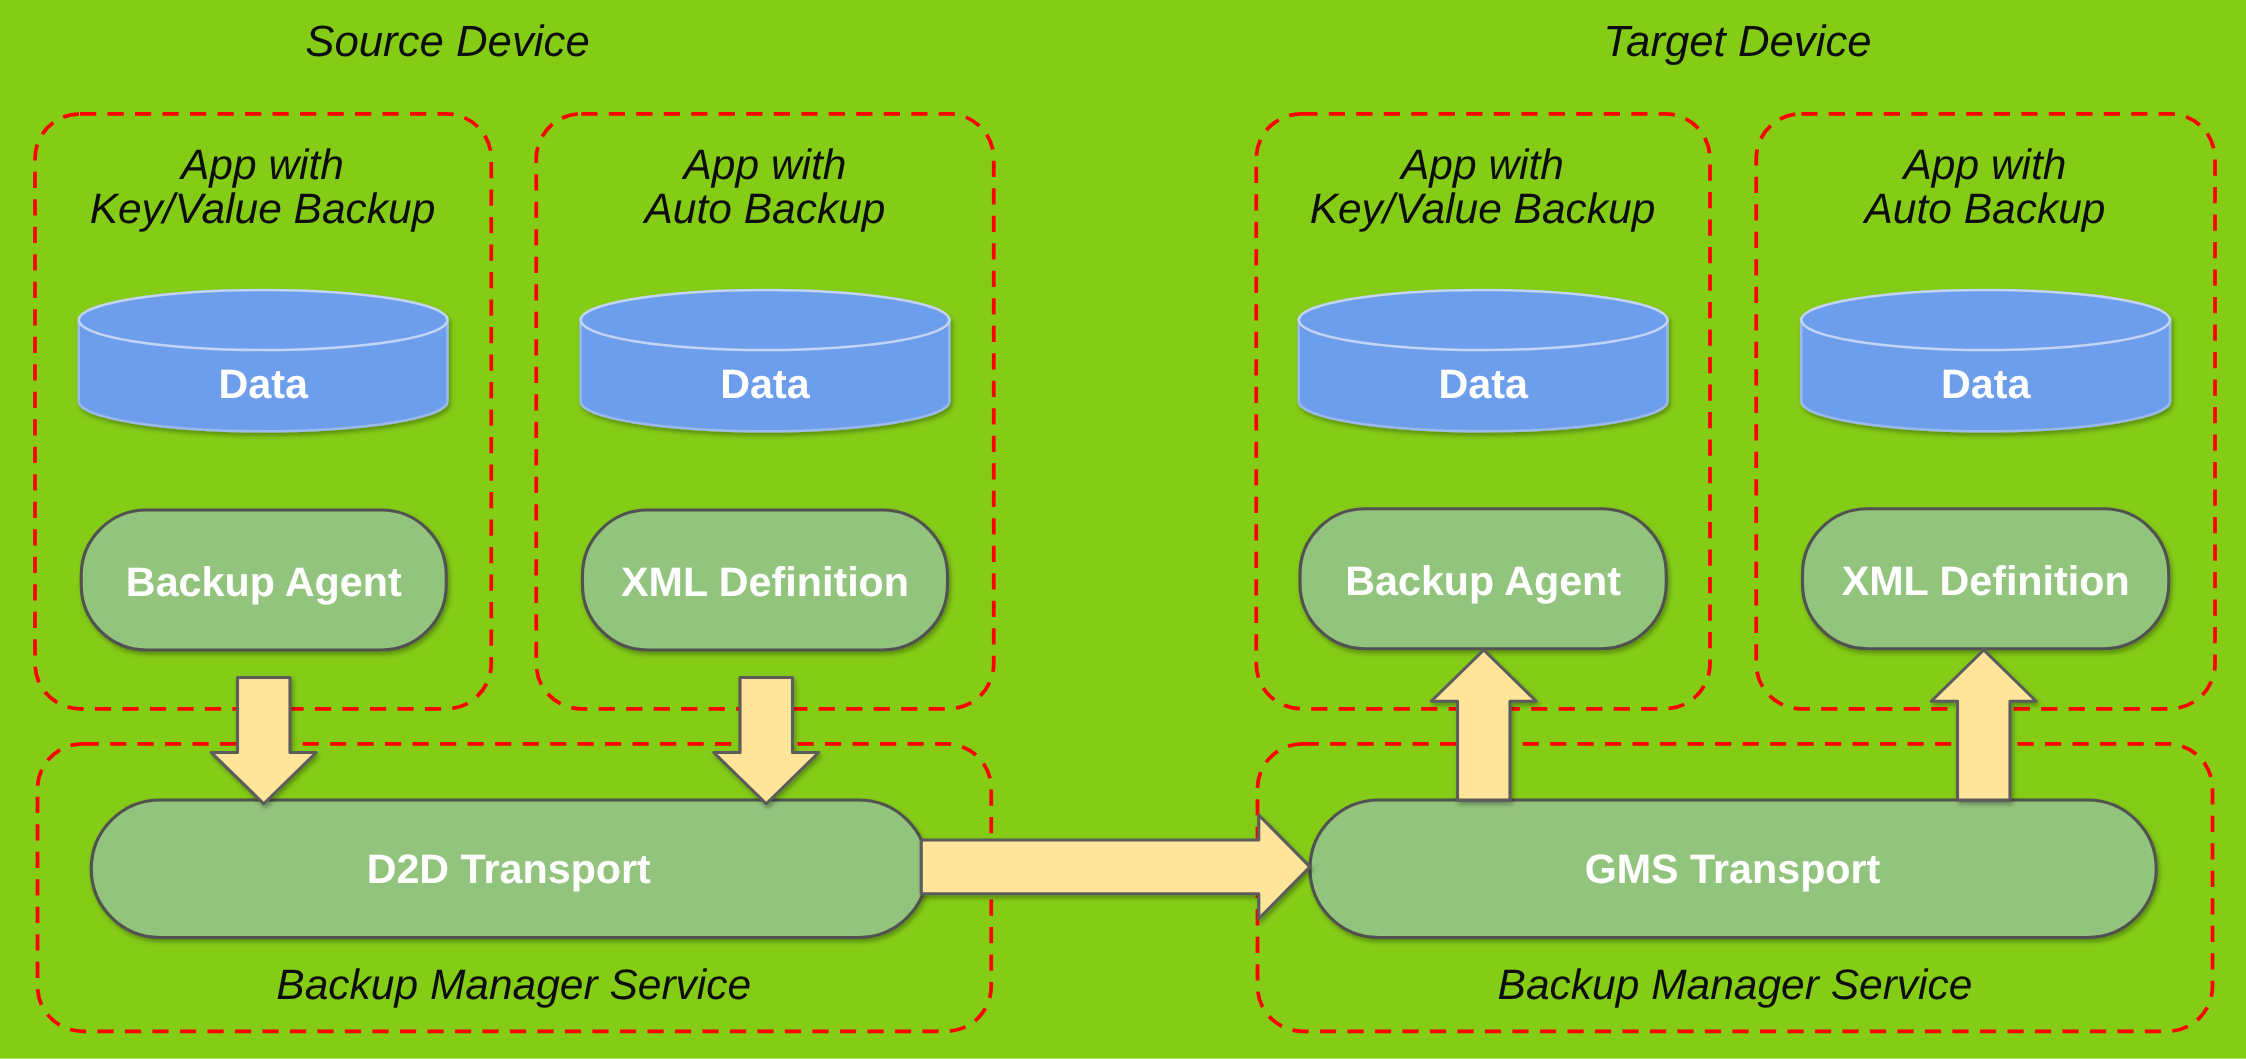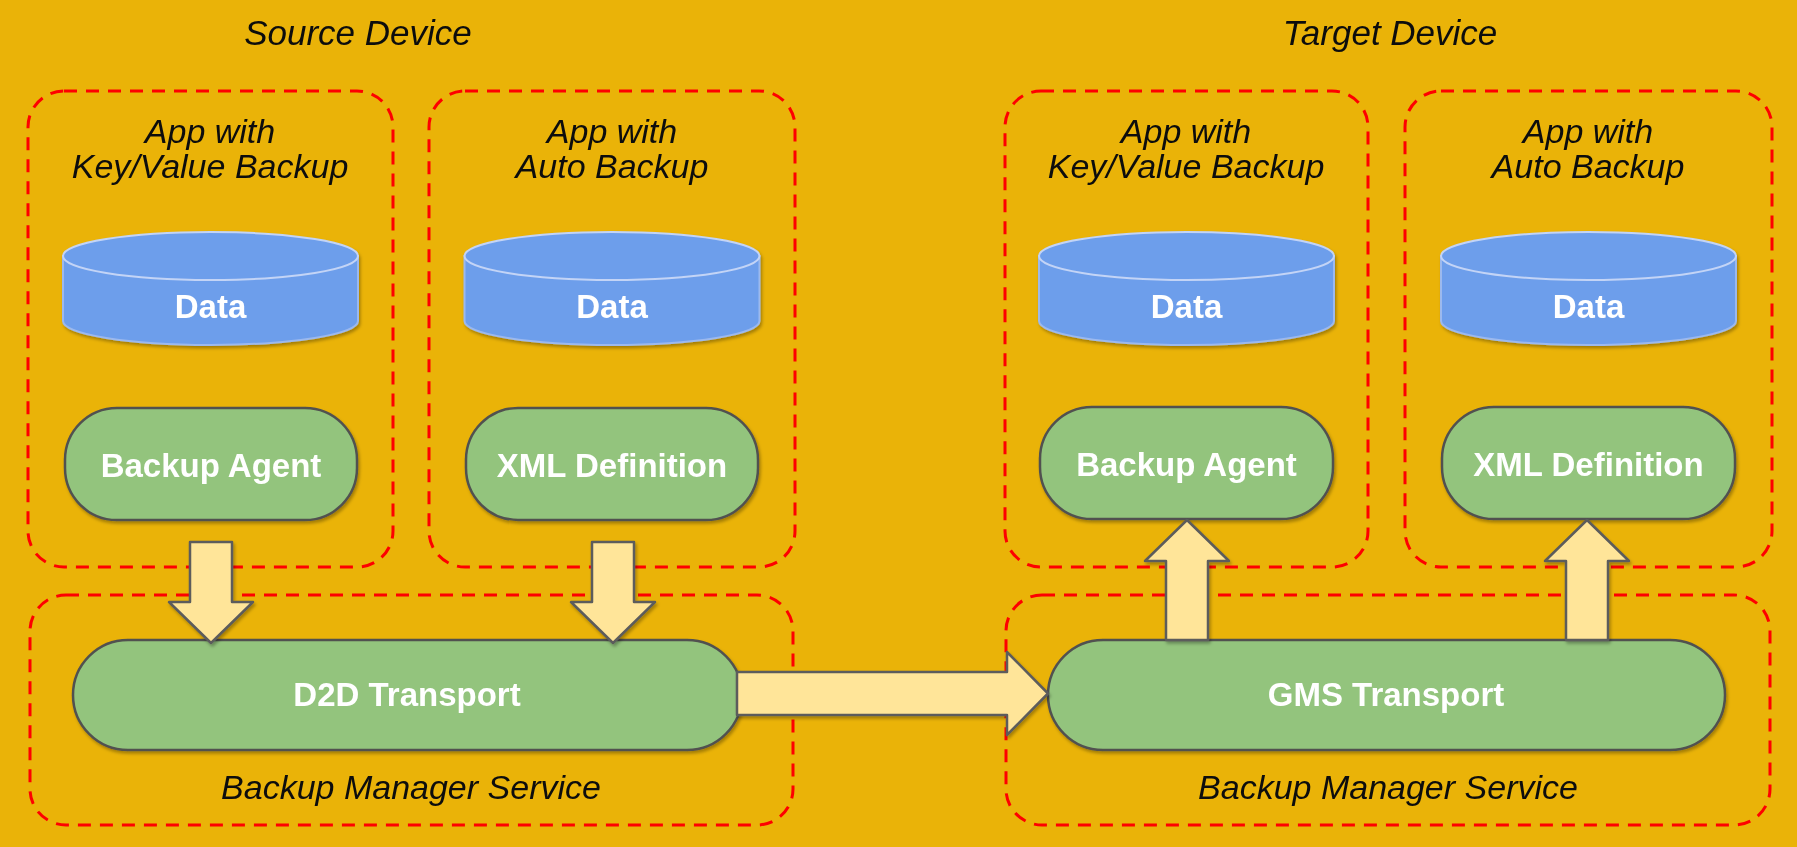--- a/index.html
+++ b/index.html
@@ -1,16 +1,16 @@
 <!DOCTYPE html>
 <html><head>
 <meta charset="utf-8">
 <style>
   html,body { margin:0; padding:0; background:#ffffff; }
-  .stage { position:relative; width:1797px; height:847px; background:#eab308; overflow:hidden; }
+  .stage { position:relative; width:1797px; height:847px; background:#84cc16; overflow:hidden; }
   svg text { font-family:"Liberation Sans", sans-serif; text-anchor:middle; }
   .dashed   { fill:none; stroke:#fe0000; stroke-width:3; stroke-dasharray:13 9; }
   .pill     { fill:#93c47d; stroke:#515150; stroke-width:2.5; }
   .arrow    { fill:#ffe599; stroke:#5b5b5b; stroke-width:2.5; stroke-linejoin:round; }
   .cyl-body { fill:#6d9eeb; stroke:#9cb9ee; stroke-width:2; }
   .cyl-top  { fill:#6d9eeb; stroke:#c3d4f6; stroke-width:2; }
   .t-title    { font-size:35px; font-style:italic; fill:#0d0d0d; }
   .t-boxtitle { font-size:34px; font-style:italic; fill:#0d0d0d; }
   .t-white    { font-size:33px; font-weight:bold; fill:#ffffff; }
   .t-service  { font-size:34px; font-style:italic; fill:#0d0d0d; }

